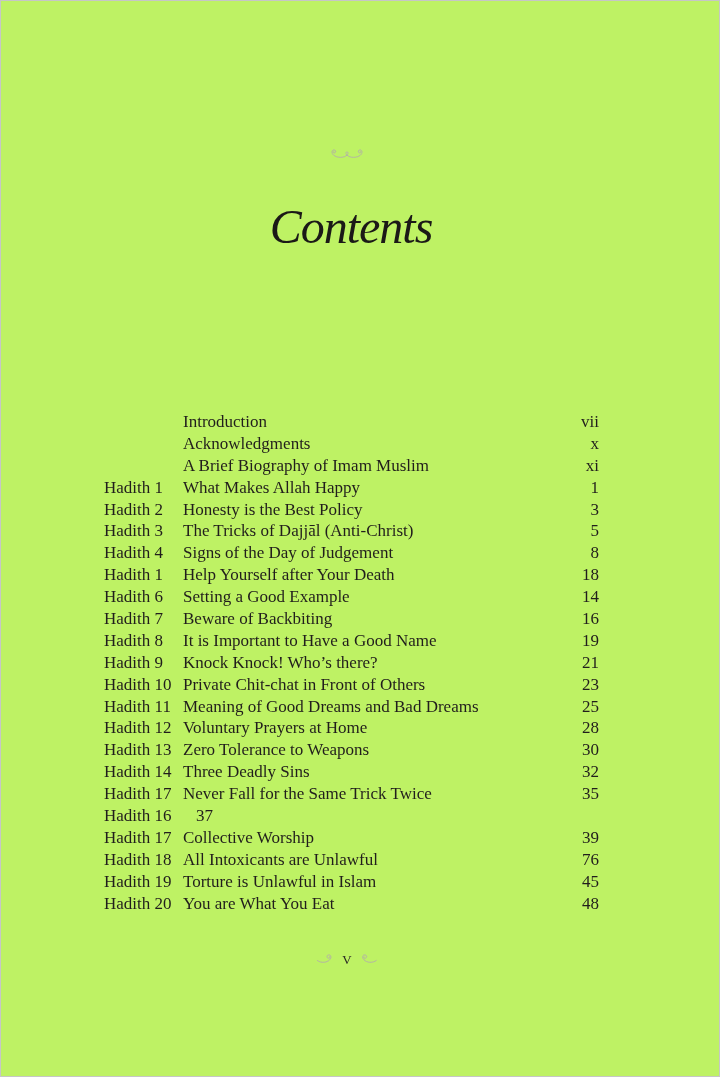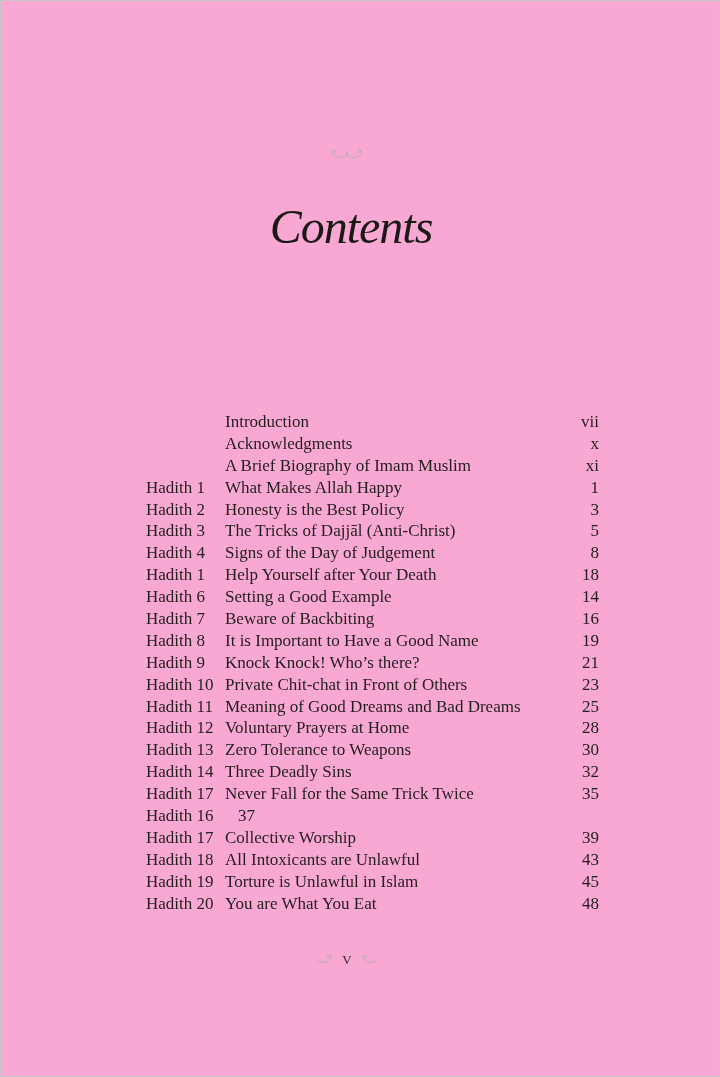--- a/index.html
+++ b/index.html
@@ -5,21 +5,21 @@
   html, body {
     margin: 0;
     padding: 0;
     background: #ffffff;
   }
   .page {
     position: relative;
     width: 720px;
     height: 1077px;
     box-sizing: border-box;
-    background: #f9a8d4;
+    background: #bef264;
     border: 1px solid #c6c6c6;
     font-family: "Liberation Serif", "DejaVu Serif", serif;
     color: #211e1c;
     overflow: hidden;
   }
   .ornament-top {
     position: absolute;
     top: 146px;
     left: 346px;
     transform: translateX(-50%);
@@ -46,21 +46,20 @@
   }
   .toc-row {
     display: flex;
     align-items: flex-start;
     line-height: 21.9px;
     height: 21.9px;
   }
   .toc-label {
     flex: none;
     width: 79px;
-    margin-left: 42px;
   }
   .toc-title {
     flex: 1 1 auto;
     overflow: hidden;
     white-space: nowrap;
   }
   .toc-page {
     flex: none;
     min-width: 30px;
     text-align: right;
@@ -214,21 +213,21 @@
 
       <div class="toc-row">
         <span class="toc-label">Hadith 17</span>
         <span class="toc-title">Collective Worship</span>
         <span class="toc-page">39</span>
       </div>
 
       <div class="toc-row">
         <span class="toc-label">Hadith 18</span>
         <span class="toc-title">All Intoxicants are Unlawful</span>
-        <span class="toc-page">43</span>
+        <span class="toc-page">76</span>
       </div>
 
       <div class="toc-row">
         <span class="toc-label">Hadith 19</span>
         <span class="toc-title">Torture is Unlawful in Islam</span>
         <span class="toc-page">45</span>
       </div>
 
       <div class="toc-row">
         <span class="toc-label">Hadith 20</span>

